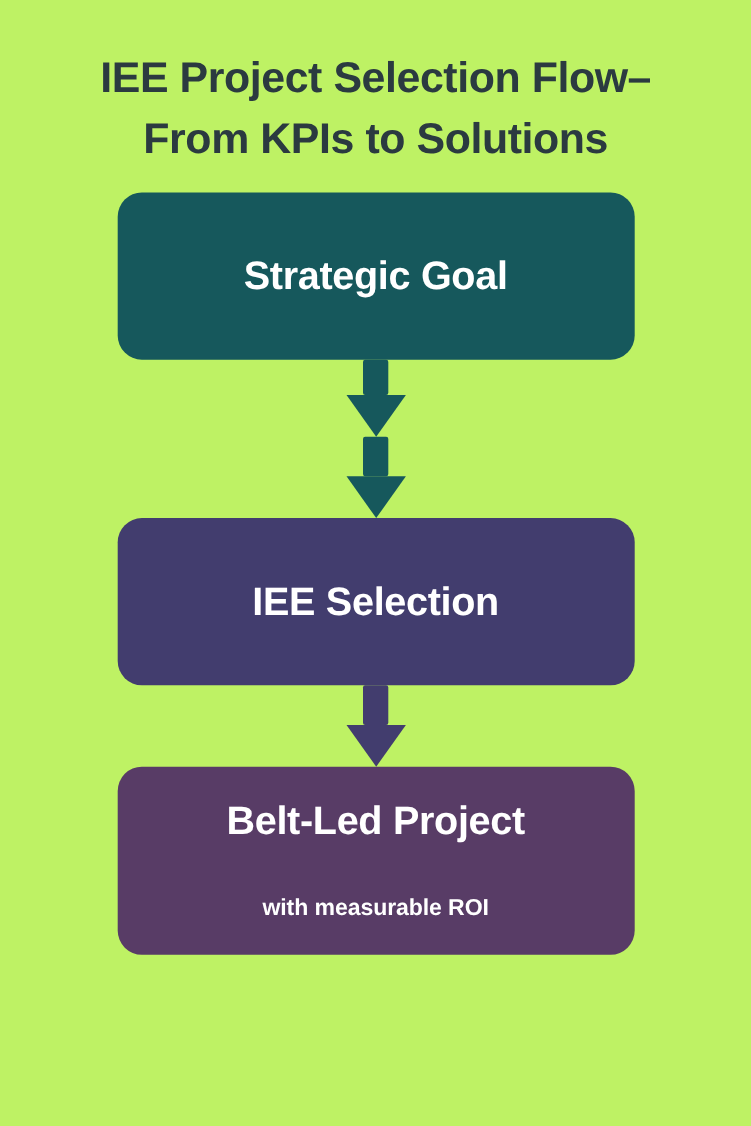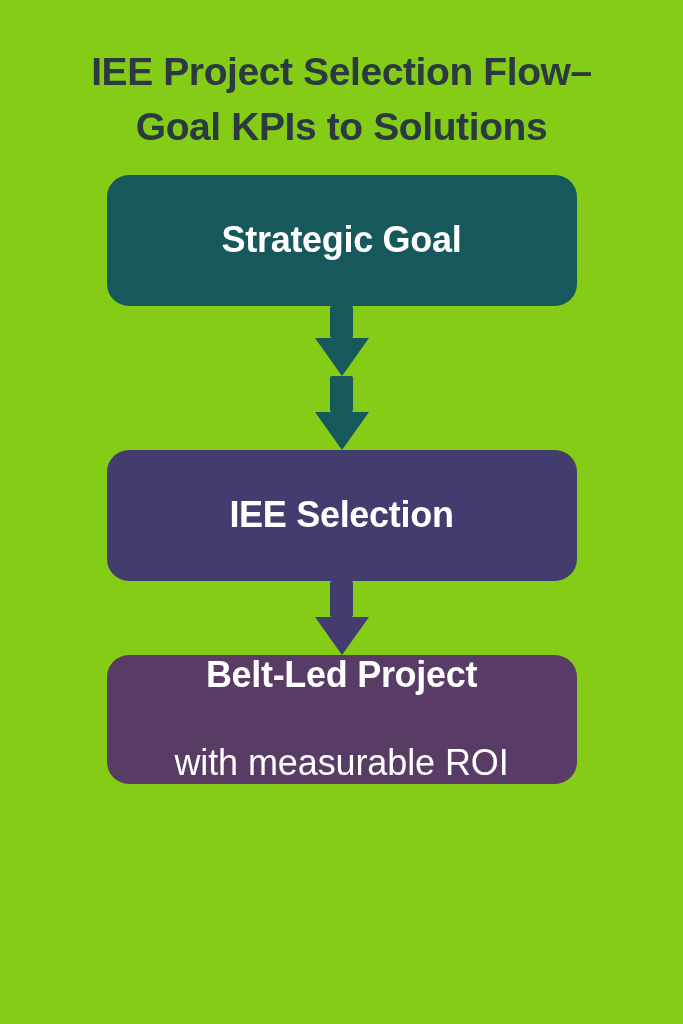--- a/index.html
+++ b/index.html
@@ -11,21 +11,21 @@
     height: 1024px;
     background: #f2f2f0;
     font-family: "Liberation Sans", sans-serif;
     overflow: hidden;
   }
 
   #canvas {
     position: relative;
     width: 683px;
     height: 1024px;
-    background: #84cc16;
+    background: #bef264;
     display: flex;
     flex-direction: column;
     align-items: center;
   }
 
   
   .title {
     width: 600px;
     margin-top: 44px;
     text-align: center;
@@ -54,32 +54,32 @@
     width: 470px;
     box-sizing: border-box;
     border-radius: 22px;
     display: flex;
     flex-direction: column;
     align-items: center;
     justify-content: center;
     text-align: center;
     color: #ffffff;
   }
-  .node.h1 { height: 131px; }
-  .node.h2 { height: 129px; gap: 44px; }
+  .node.h1 { height: 152px; }
+  .node.h2 { height: 171px; gap: 44px; }
 
   .node-title {
     font-size: 36px;
     font-weight: bold;
     letter-spacing: -0.3px;
     line-height: 1.1;
   }
   .node-sub {
-    font-size: 36px;
-    font-weight: 400;
+    font-size: 21px;
+    font-weight: 700;
     letter-spacing: -0.1px;
     line-height: 1.15;
     margin-top: 4px;
   }
 
   .node.teal   { background: #16585c; }
   .node.indigo { background: #423d6e; }
   .node.purple { background: #583c66; }
 
   
@@ -108,21 +108,21 @@
   .sp-a { height: 32px; }
   .sp-b { height: 36px; }
 </style>
 </head>
 <body>
 
 <div id="canvas">
 
   <div class="title">
     <span class="line">IEE Project Selection Flow–</span>
-    <span class="line">Goal KPIs to Solutions</span>
+    <span class="line">From KPIs to Solutions</span>
   </div>
 
   <div class="flow">
 
     <div class="node teal h1">
       <div class="node-title">Strategic Goal</div>
     </div>
 
     <div class="arrow teal">
       <div class="sp-a stem"></div>

